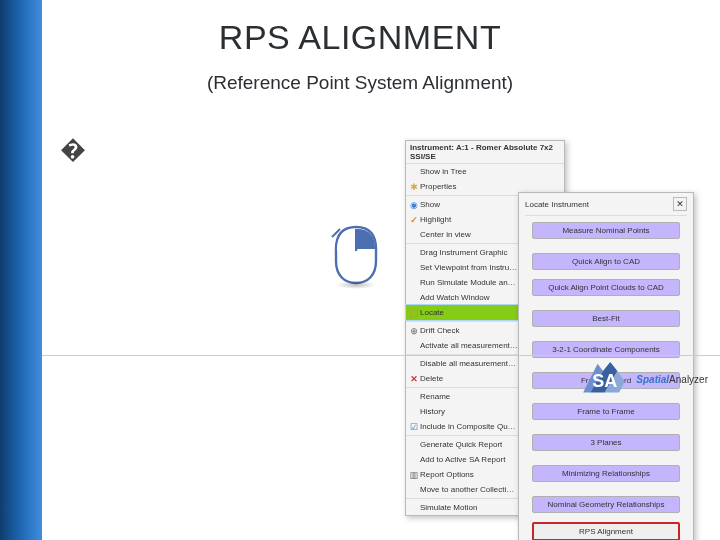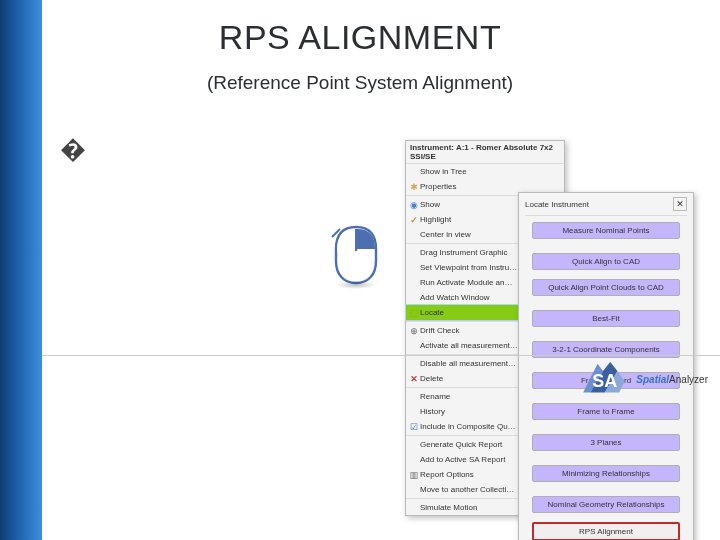--- a/index.html
+++ b/index.html
@@ -106,21 +106,21 @@
         <div class="row">
           <span class="ic "></span>
           <span>Drag Instrument Graphic</span>
         </div>
         <div class="row">
           <span class="ic "></span>
           <span>Set Viewpoint from Instru…</span>
         </div>
         <div class="row">
           <span class="ic "></span>
-          <span>Run Activate Module an…</span>
+          <span>Run Simulate Module an…</span>
         </div>
         <div class="row">
           <span class="ic "></span>
           <span>Add Watch Window</span>
         </div>
         <div class="row selected" style="position: relative;">
           <span class="ic ic-locate"></span>
           <span>Locate</span>
           <span class="ic-arrow">▸</span>
         </div>

